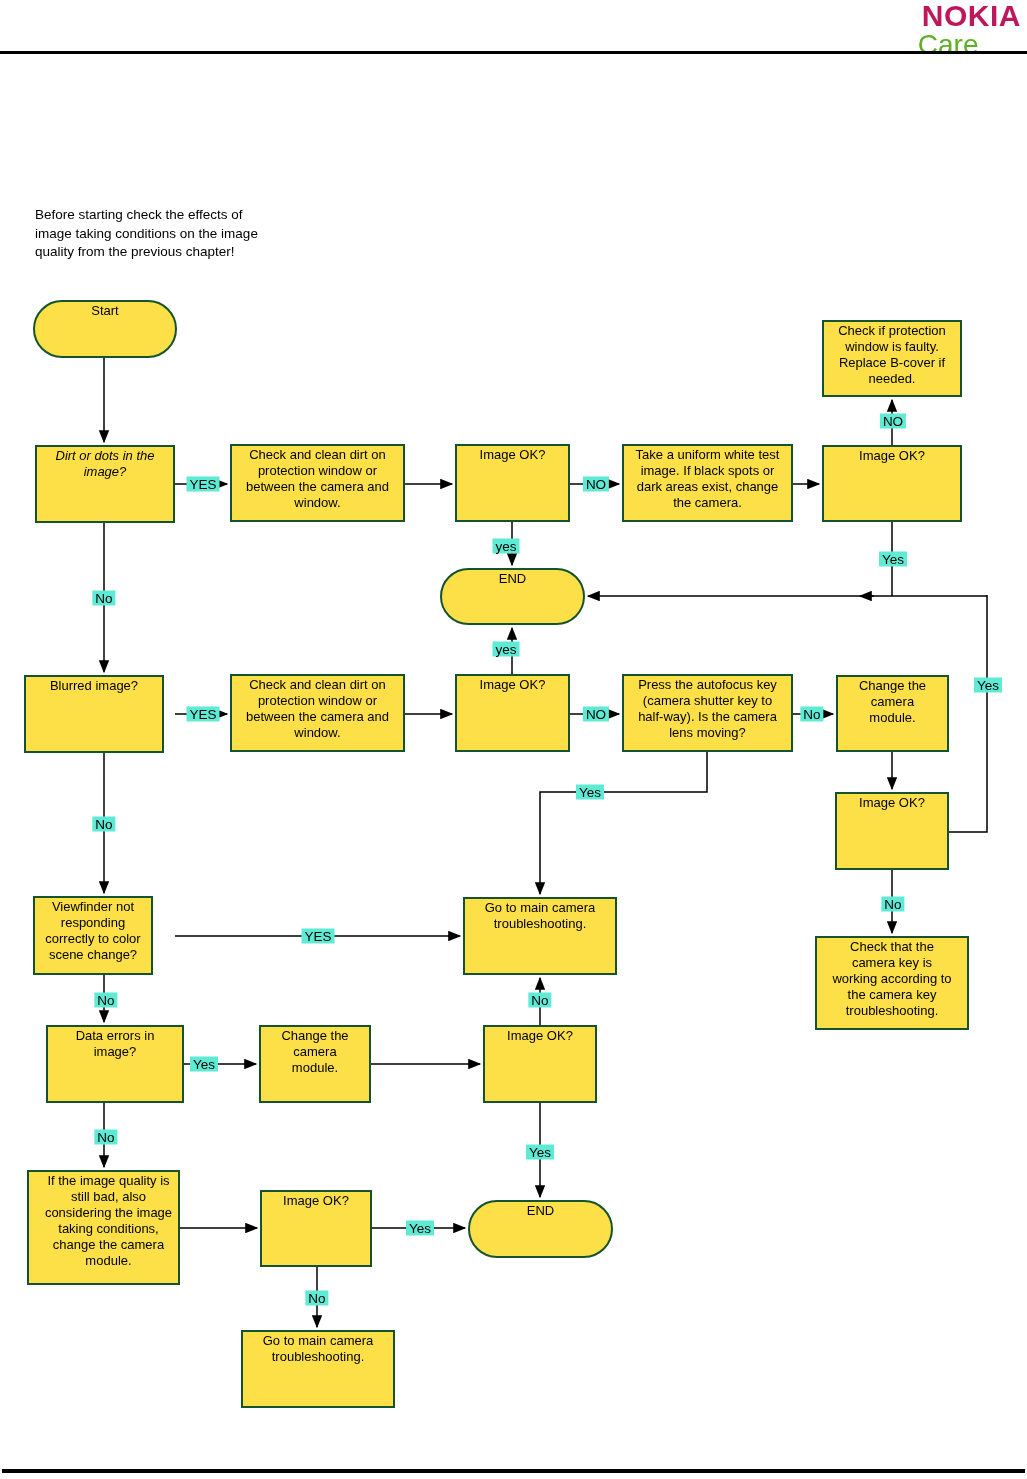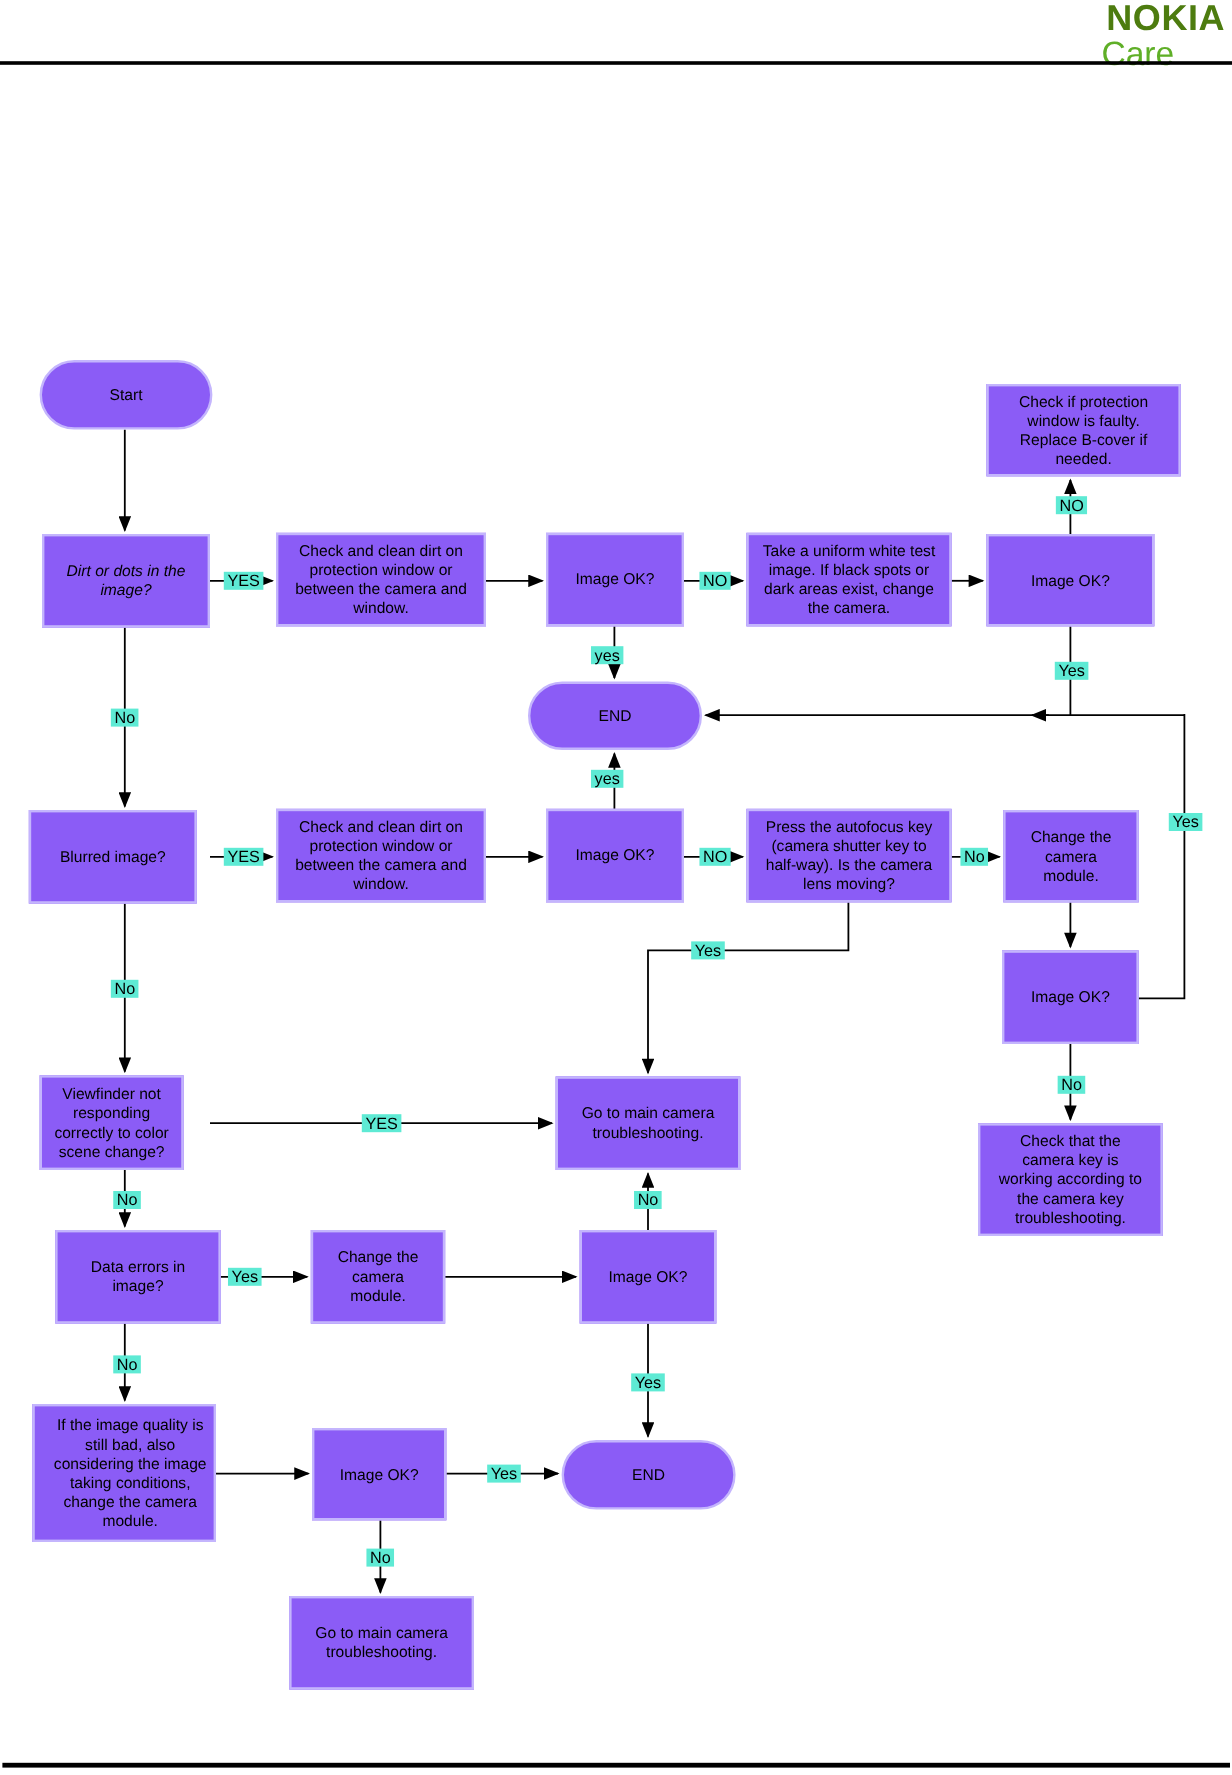--- a/index.html
+++ b/index.html
@@ -8,38 +8,41 @@
   .logo{position:absolute;top:1px;right:6px;line-height:1;text-align:left;}
   .logo-nokia{font-size:30px;font-weight:800;letter-spacing:.5px;}
   .logo-care{font-size:28px;font-weight:400;margin-top:0;margin-left:-4px;}
   .rule-top{position:absolute;left:0;right:0;top:51px;height:3px;background:#000;}
   .rule-bottom{position:absolute;left:2px;right:2px;top:1469px;height:4px;background:#000;}
   .intro{position:absolute;left:35px;top:206px;width:270px;margin:0;
          font-size:13.5px;line-height:18.5px;white-space:pre-line;}
   #canvas{position:absolute;left:0;top:0;width:1027px;height:1479px;}
   #edge-svg{position:absolute;left:0;top:0;width:1027px;height:1479px;}
   .edge{fill:none;stroke:#000;stroke-width:1.5;}
-  .node{position:absolute;display:flex;align-items:center;justify-content:center;
-        text-align:center;font-size:13px;line-height:16px;background:#8b5cf6;
-        border:2px solid #c4b5fd;box-sizing:border-box;white-space:pre-line;padding:1px 2px;}
+  .node{position:absolute;display:flex;justify-content:center;
+        text-align:center;font-size:13px;line-height:16px;background:#fde047;
+        border:2px solid #14532d;box-sizing:border-box;white-space:pre-line;padding:1px 2px;}
   .terminator{border-radius:29px;}
   .edge-label{position:absolute;transform:translate(-50%,-50%);background:#5eead4;
         padding:0 3px;font-size:13.5px;line-height:15px;}
 </style>
 </head>
 <body>
 
 <div class="page">
 
   <div class="logo">
-    <div class="logo-nokia" style="color: #4d7c0f; text-align: right;">NOKIA</div>
+    <div class="logo-nokia" style="color: #be185d; text-align: right;">NOKIA</div>
     <div class="logo-care" style="color: rgb(95, 175, 39);">Care</div>
   </div>
   <div class="rule-top"></div>
 
+  <p class="intro">Before starting check the effects of
+image taking conditions on the image
+quality from the previous chapter!</p>
 
   <div id="canvas">
     <svg id="edge-svg" xmlns="http://www.w3.org/2000/svg">
       <defs>
         <marker id="arrow" viewBox="0 0 10 8" refX="9" refY="4" markerWidth="9" markerHeight="7" orient="auto">
           <path d="M0,0 L10,4 L0,8 z" fill="#000"></path>
         </marker>
       </defs>
     <polyline points="104,358 104,442" class="edge" marker-end="url(#arrow)"></polyline>
         <polyline points="175,484 227,484" class="edge" marker-end="url(#arrow)"></polyline>
@@ -79,21 +82,21 @@
       <div class="node process" style="left: 230px; top: 444px; width: 175px; height: 78px;"><span>Check and clean dirt on
 protection window or
 between the camera and
 window.</span></div>
       <div class="node process" style="left: 455px; top: 444px; width: 115px; height: 78px;"><span>Image OK?</span></div>
       <div class="node process" style="left: 622px; top: 444px; width: 171px; height: 78px;"><span>Take a uniform white test
 image. If black spots or
 dark areas exist, change
 the camera.</span></div>
       <div class="node process" style="left: 822px; top: 445px; width: 140px; height: 77px;"><span>Image OK?</span></div>
-      <div class="node process" style="left: 822px; top: 320px; width: 162px; height: 77px;"><span>Check if protection
+      <div class="node process" style="left: 822px; top: 320px; width: 140px; height: 77px;"><span>Check if protection
 window is faulty.
 Replace B-cover if
 needed.</span></div>
       <div class="node terminator" style="left: 440px; top: 568px; width: 145px; height: 57px;"><span>END</span></div>
       <div class="node process" style="left: 24px; top: 675px; width: 140px; height: 78px;"><span>Blurred image?</span></div>
       <div class="node process" style="left: 230px; top: 674px; width: 175px; height: 78px;"><span>Check and clean dirt on
 protection window or
 between the camera and
 window.</span></div>
       <div class="node process" style="left: 455px; top: 674px; width: 115px; height: 78px;"><span>Image OK?</span></div>

